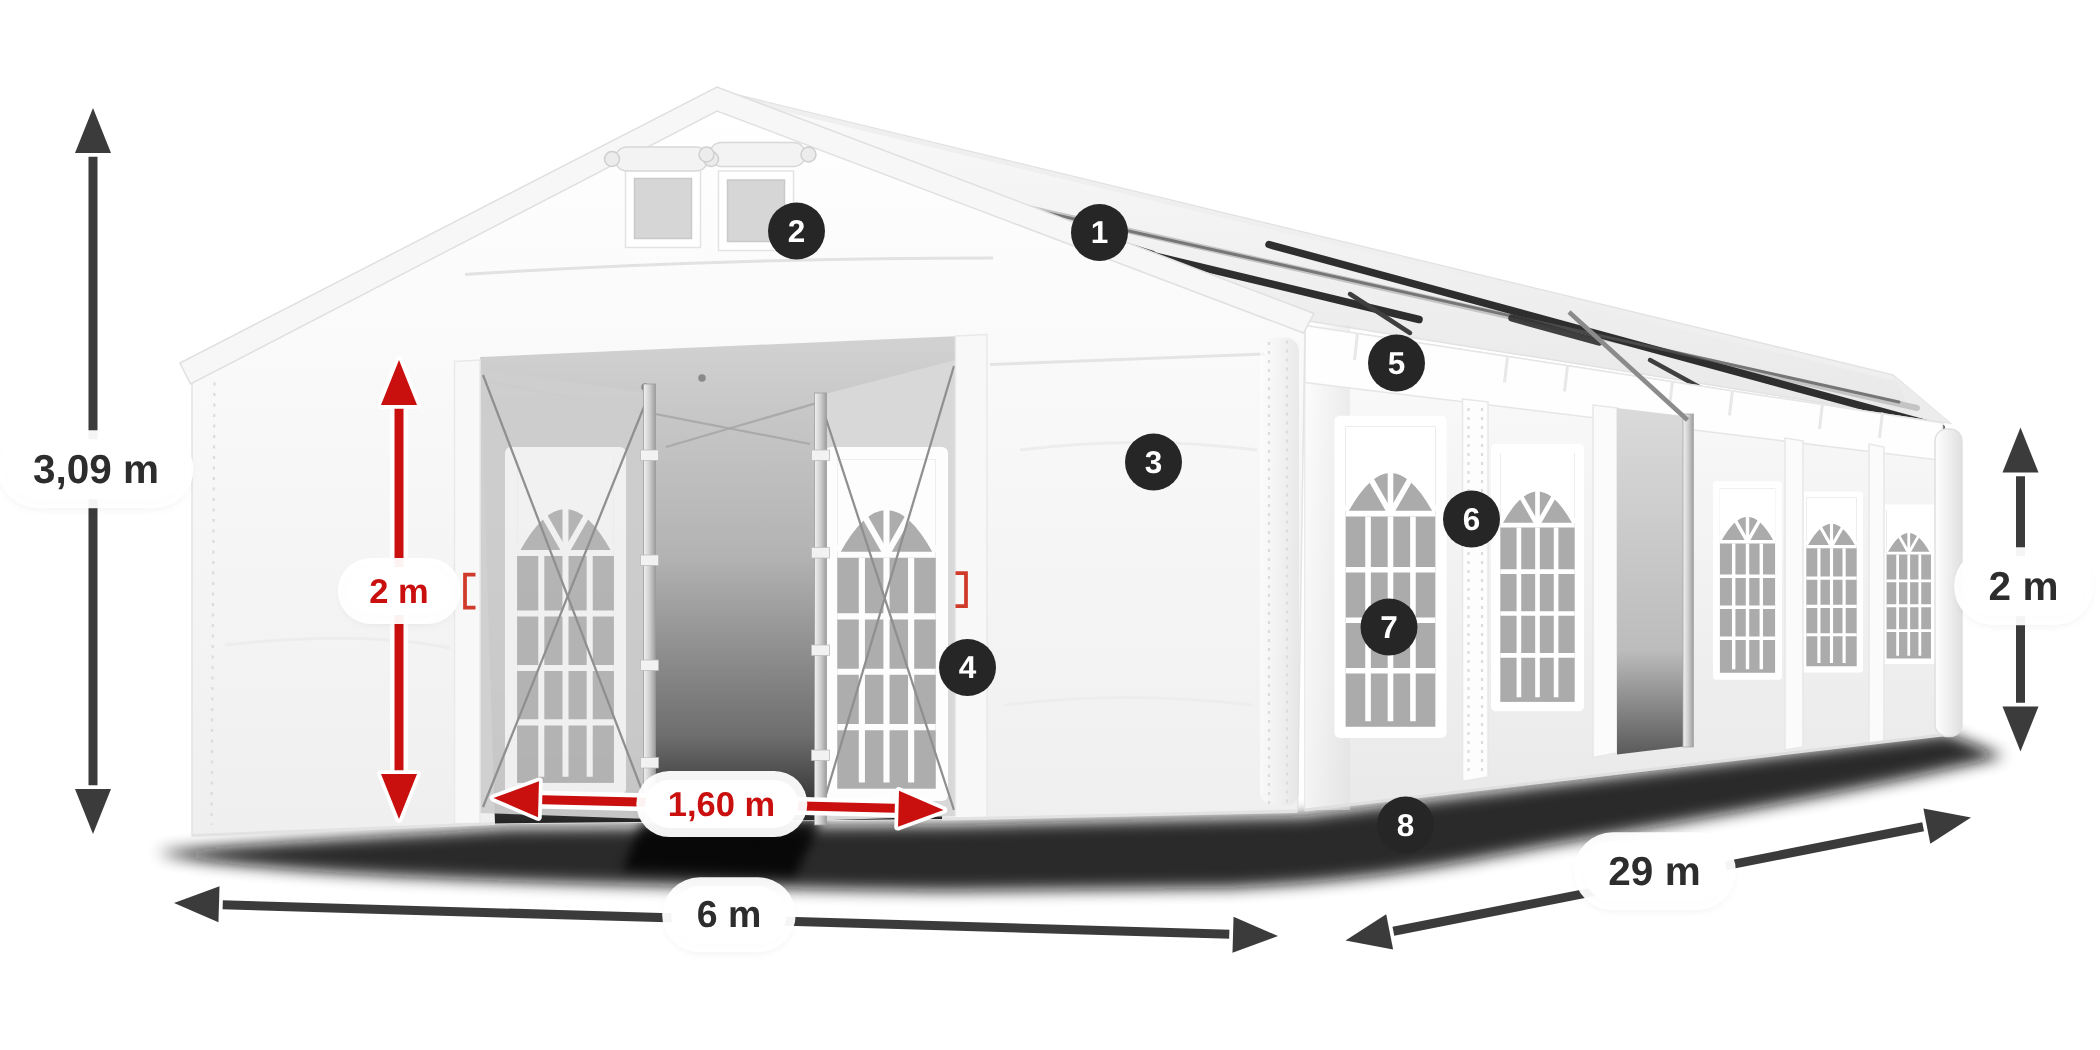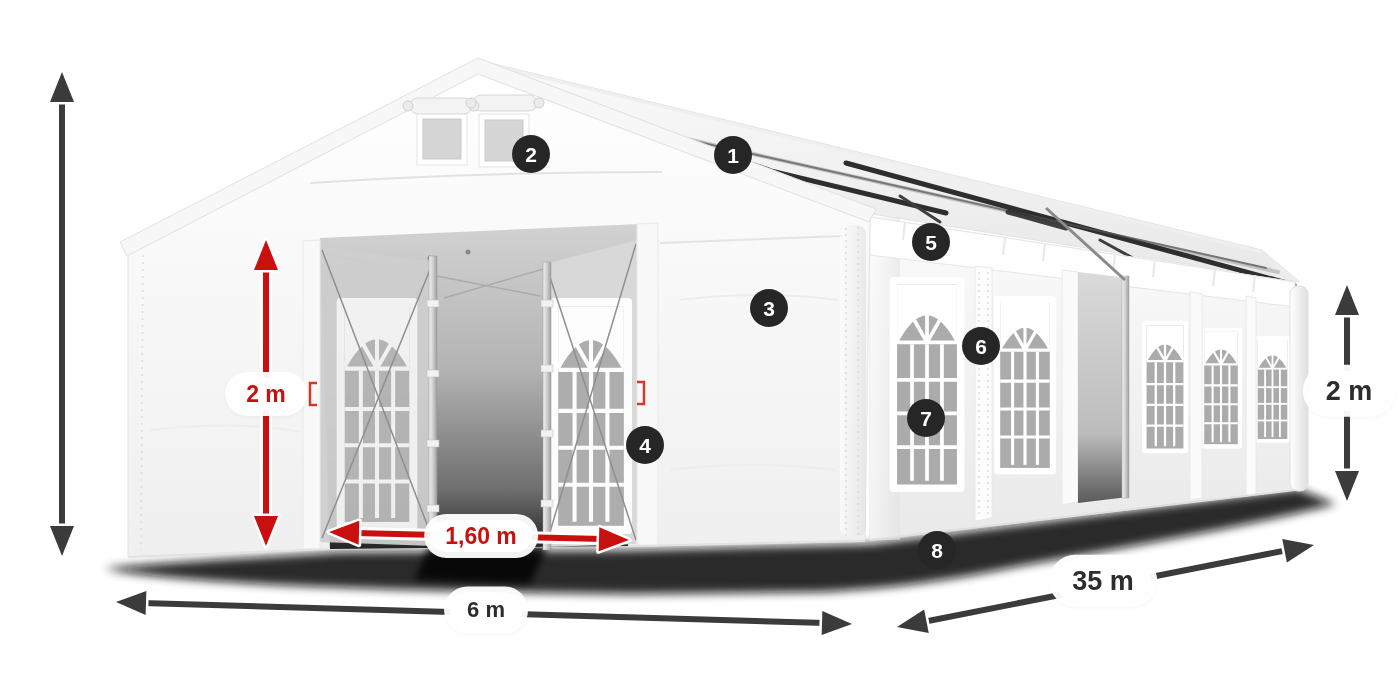--- a/index.html
+++ b/index.html
@@ -4,21 +4,21 @@
 <style>
   :root{
     --accent:#c9100f; --ink:#2d2d2d; --arrow_dark:#3b3b3b;
     --badge_bg:#262626; --badge_text:#ffffff; --canvas_bg:#ffffff;
   }
   html,body{margin:0;padding:0;background:var(--canvas_bg);}
   .stage{position:relative;width:1400px;height:700px;overflow:hidden;
          font-family:"Liberation Sans","DejaVu Sans",sans-serif;background:var(--canvas_bg);}
   .stage svg{position:absolute;left:0;top:0;}
   .pill{position:absolute;transform:translate(-50%,-50%);background:#fff;border-radius:20px;
-        padding:6px 17px;font-weight:bold;font-size:22px;color:var(--ink);white-space:nowrap;
+        padding:6px 17px;font-weight:bold;font-size:25px;color:var(--ink);white-space:nowrap;
         box-shadow:0 0 0 6px rgba(255,255,255,.95),0 2px 9px rgba(0,0,0,.20);line-height:1.05;}
   .pill.red{color:var(--accent);font-size:23px;padding:4px 15px;}
   .pill.big{font-size:27px;}
   .badge{position:absolute;transform:translate(-50%,-50%);width:38px;height:38px;border-radius:50%;
          background:var(--badge_bg);color:var(--badge_text);font-weight:bold;font-size:21px;
          display:flex;align-items:center;justify-content:center;line-height:1;}
 </style>
 </head>
 <body>
 
@@ -267,24 +267,25 @@
         <line x1="1347" y1="311" x2="1347" y2="475" stroke="#ffffff" stroke-width="13"></line>
         <line x1="1347" y1="311" x2="1347" y2="475" stroke="var(--arrow_dark,#3b3b3b)" stroke-width="6"></line>
         <path d="M0,0 L-30,-12 L-30,12 Z" transform="translate(1347,285) rotate(-90)" fill="none" stroke="#ffffff" stroke-width="5"></path>
         <path d="M0,0 L-30,-12 L-30,12 Z" transform="translate(1347,285) rotate(-90)" fill="var(--arrow_dark,#3b3b3b)"></path>
         <path d="M0,0 L-30,-12 L-30,12 Z" transform="translate(1347,501) rotate(90)" fill="none" stroke="#ffffff" stroke-width="5"></path>
         <path d="M0,0 L-30,-12 L-30,12 Z" transform="translate(1347,501) rotate(90)" fill="var(--arrow_dark,#3b3b3b)"></path>
       </g>
     </g>
   </svg>
 
+  <div class="pill big" style="left:64px;top:313px">3,09 m</div>
   <div class="pill red" style="left:266px;top:394px">2 m</div>
   <div class="pill red" style="left:481px;top:536px">1,60 m</div>
   <div class="pill" style="left:486px;top:610px">6 m</div>
-  <div class="pill big" style="left:1103px;top:581px">35 m</div>
+  <div class="pill big" style="left:1103px;top:581px">29 m</div>
   <div class="pill big" style="left:1349px;top:391px">2 m</div>
 
   <div class="badge" style="left:733px;top:155px">1</div>
   <div class="badge" style="left:531px;top:154px">2</div>
   <div class="badge" style="left:769px;top:308px">3</div>
   <div class="badge" style="left:645px;top:445px">4</div>
   <div class="badge" style="left:931px;top:242px">5</div>
   <div class="badge" style="left:981px;top:346px">6</div>
   <div class="badge" style="left:926px;top:418px">7</div>
   <div class="badge" style="left:937px;top:550px">8</div>

